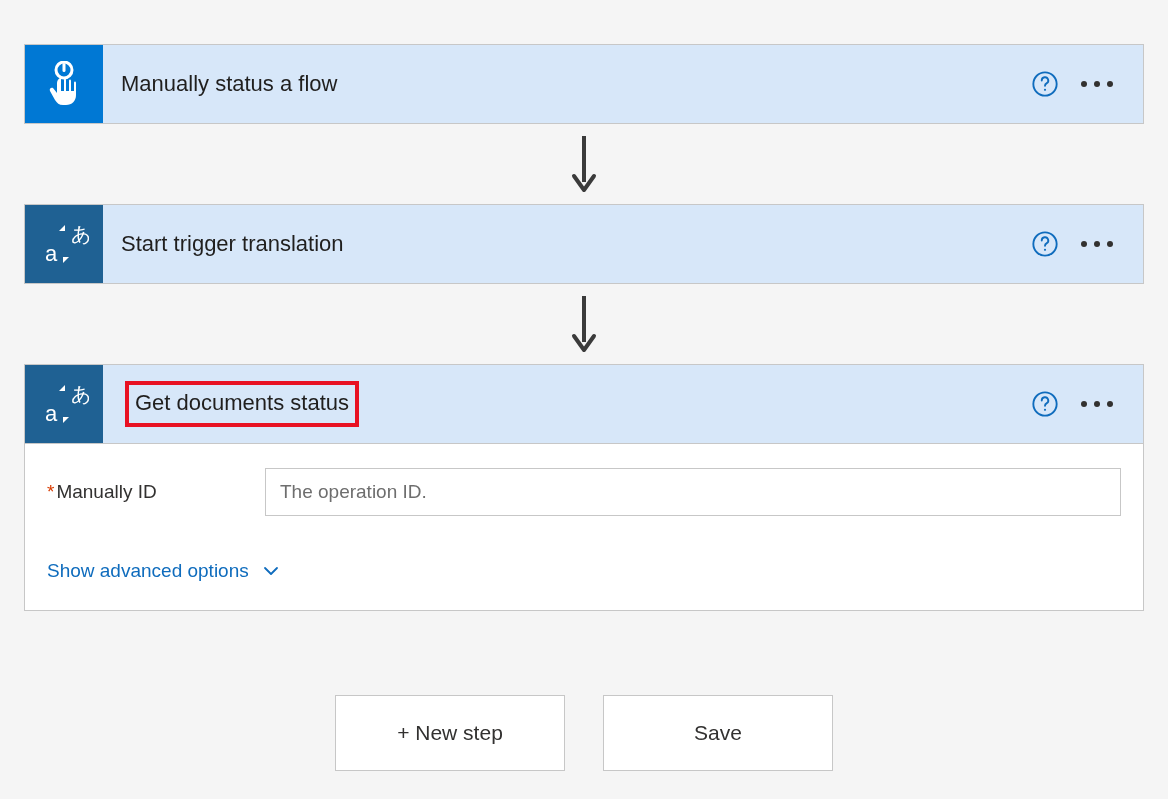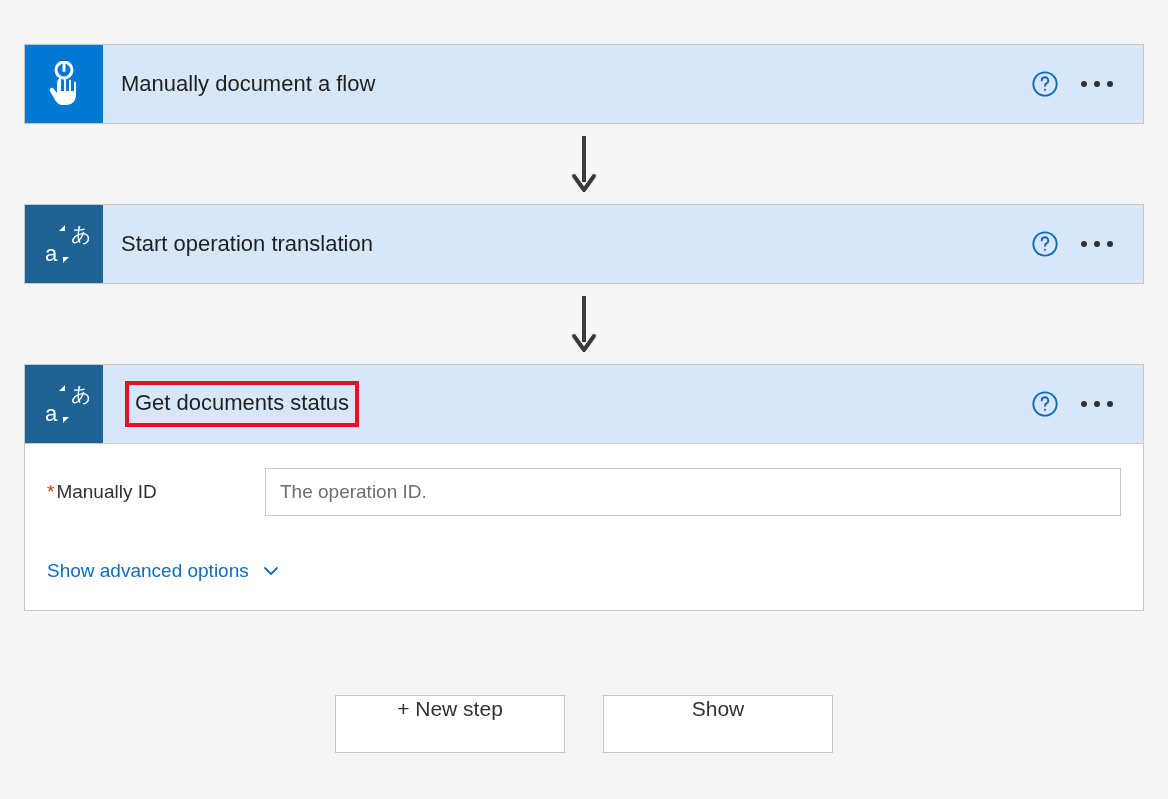--- a/index.html
+++ b/index.html
@@ -137,28 +137,28 @@
   .arrow-connector svg { color: #3b3b3b; }
   .footer-actions {
     width: 1120px;
     display: flex;
     justify-content: center;
     gap: 38px;
     margin-top: 84px;
   }
   .footer-btn {
     min-width: 230px;
-    height: 58px;
+    height: 76px;
     border: 1px solid #c7c7c7;
     background: #fff;
     font-size: 21px;
     font-family: inherit;
     color: #323130;
     display: flex;
-    align-items: flex-start;
+    align-items: center;
     justify-content: center;
     cursor: pointer;
   }
   
   .trigger-icon svg { width: 40px; height: 46px; }
   .translate-icon svg { width: 50px; height: 50px; }
 </style>
 </head>
 <body>
 
@@ -166,21 +166,21 @@
 
   <div class="flow-card">
     <div class="card-header">
       <div class="card-icon-box blue trigger-icon">
         <svg viewBox="0 0 40 46" fill="currentColor" xmlns="http://www.w3.org/2000/svg">
           <circle cx="20" cy="9" r="8" stroke="#fff" stroke-width="3" fill="none"></circle>
           <rect x="18.5" y="2" width="3" height="9" rx="1.5" fill="#fff"></rect>
           <path d="M13 22 C13 19 15 17 17 17 L17 30 L20 30 L20 19 C20 17 22 17 22 19 L22 30 L25 30 L25 20 C25 18 27 18 27 20 L27 30 L30 30 L30 22 C30 20 32 20 32 22 L32 34 C32 40 28 44 22 44 L19 44 C15 44 13 42 11 39 L6 30 C5 28 7 26 9 27 L13 32 Z" fill="#fff"></path>
         </svg>
       </div>
-      <div class="card-title">Manually document a flow</div>
+      <div class="card-title">Manually status a flow</div>
       <div class="card-actions">
         <div class="help-icon">
           <svg viewBox="0 0 24 24" width="28" height="28" fill="none" stroke="currentColor" stroke-width="1.6">
             <circle cx="12" cy="12" r="10"></circle>
             <path d="M9.2 9a2.8 2.8 0 1 1 4.1 2.5c-.9.5-1.3 1.1-1.3 2.1" stroke-linecap="round"></path>
             <circle cx="12" cy="17" r="0.9" fill="currentColor" stroke="none"></circle>
           </svg>
         </div>
         <div class="more-icon">
           <span></span>
@@ -201,21 +201,21 @@
   <div class="flow-card">
     <div class="card-header">
       <div class="card-icon-box darkblue translate-icon">
         <svg viewBox="0 0 50 50" fill="#fff" xmlns="http://www.w3.org/2000/svg">
           <path d="M26 6 L20 12 L26 12 Z"></path>
           <text x="32" y="22" font-size="20" font-family="sans-serif" fill="#fff">あ</text>
           <text x="6" y="42" font-size="22" font-family="sans-serif" fill="#fff">a</text>
           <path d="M24 44 L30 38 L24 38 Z"></path>
         </svg>
       </div>
-      <div class="card-title">Start operation translation</div>
+      <div class="card-title">Start trigger translation</div>
       <div class="card-actions">
         <div class="help-icon">
           <svg viewBox="0 0 24 24" width="28" height="28" fill="none" stroke="currentColor" stroke-width="1.6">
             <circle cx="12" cy="12" r="10"></circle>
             <path d="M9.2 9a2.8 2.8 0 1 1 4.1 2.5c-.9.5-1.3 1.1-1.3 2.1" stroke-linecap="round"></path>
             <circle cx="12" cy="17" r="0.9" fill="currentColor" stroke="none"></circle>
           </svg>
         </div>
         <div class="more-icon">
           <span></span>
@@ -276,17 +276,17 @@
         </svg>
       </div>
     </div>
   </div>
 
   <div class="footer-actions">
     <button class="footer-btn">
       <span>+ New step</span>
     </button>
     <button class="footer-btn">
-      <span>Show</span>
+      <span>Save</span>
     </button>
   </div>
 
 </div>
 
 </body></html>

